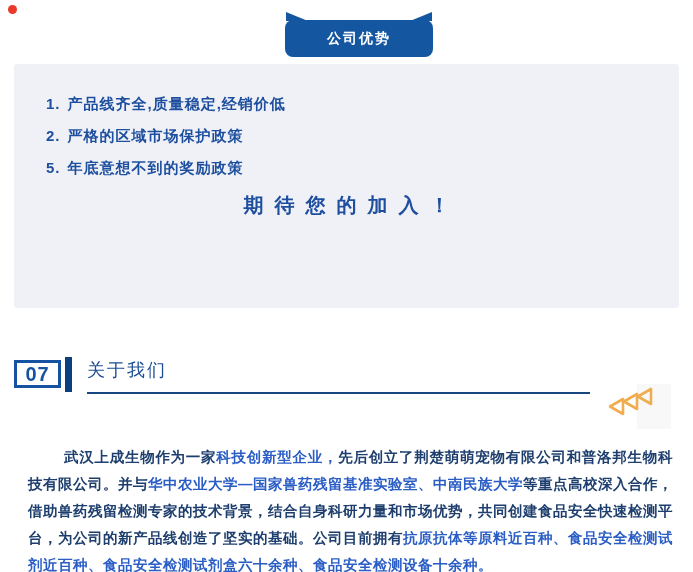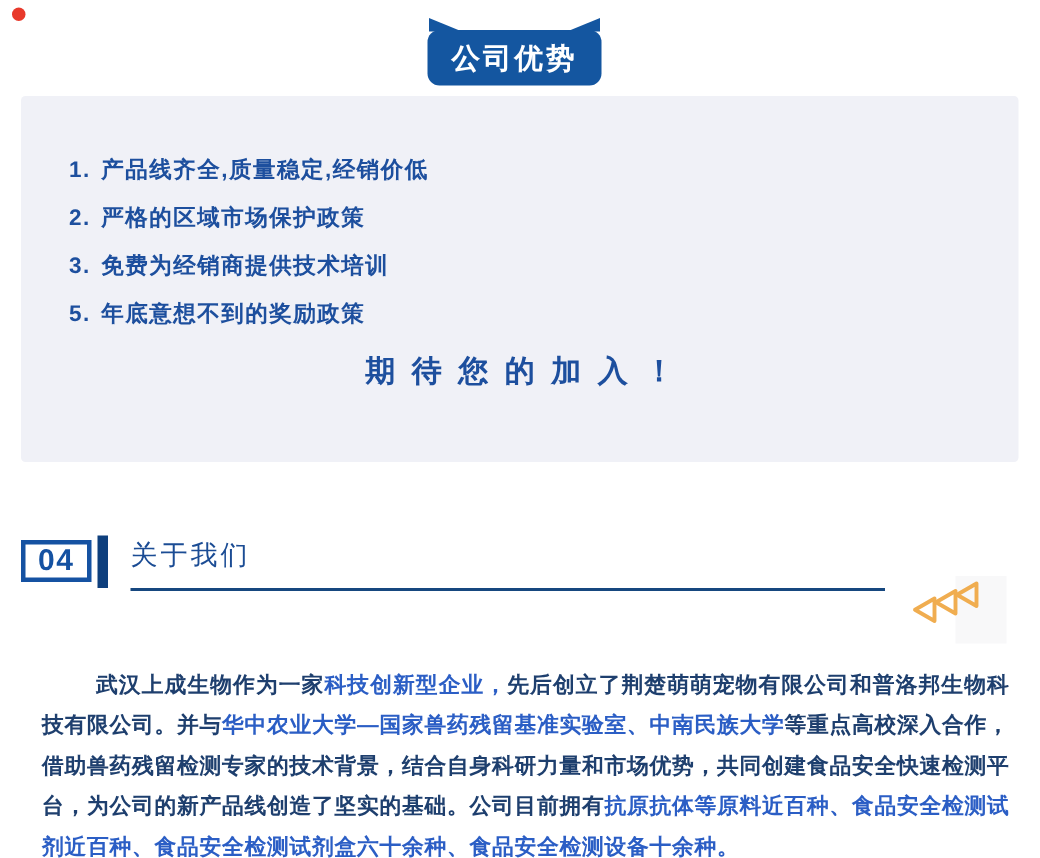--- a/index.html
+++ b/index.html
@@ -10,38 +10,38 @@
   }
 
   
   .red-dot {
     position:absolute; left:8px; top:5px; width:9px; height:9px;
     border-radius:50%; background:var(--red,#e8392b);
   }
 
   
   .badge {
-    position:absolute; top:20px; left:285px; width:116px; height:37px;
+    position:absolute; top:20px; left:285px; width:148px; height:37px;
     background:var(--badge-blue,#1456a0); border-radius:8px;
     display:flex; align-items:center; justify-content:center;
-    color:#ffffff; font-size:19px; font-weight:bold; letter-spacing:2px;
+    color:#ffffff; font-size:14px; font-weight:bold; letter-spacing:2px;
   }
   .badge::before, .badge::after {
     content:""; position:absolute; top:-8px; width:0; height:0;
     border-bottom:9px solid var(--badge-blue,#1456a0);
   }
   .badge::before { left:1px;  border-right:22px solid transparent; }
   .badge::after  { right:1px; border-left:22px solid transparent; }
 
   
   .panel {
     position:absolute; left:14px; top:64px; width:665px; height:244px;
     background:var(--panel-bg,#f0f1f7); border-radius:3px;
   }
-  .adv-list { list-style:none; margin:0; padding:42px 20px 0 32px; }
+  .adv-list { list-style:none; margin:0; padding:32px 20px 0 32px; }
   .adv-item {
     color:var(--list-blue,#1d4f9e); font-size:15px; font-weight:bold;
     letter-spacing:1px; height:15px; line-height:15px; margin-bottom:17px;
     white-space:nowrap;
   }
   .adv-num { margin-right:7px; }
   .join-line {
     margin-top:9px; text-align:center;
     color:var(--list-blue,#1d4f9e); font-size:20px; font-weight:bold;
     letter-spacing:0.55em; text-indent:0.55em;
@@ -92,28 +92,27 @@
   <div class="red-dot"></div>
 
   <div class="badge">
     <span>公司优势</span>
   </div>
 
   <div class="panel">
     <ul class="adv-list">
         <li class="adv-item"><span class="adv-num">1.</span><span>产品线齐全,质量稳定,经销价低</span></li>
         <li class="adv-item"><span class="adv-num">2.</span><span>严格的区域市场保护政策</span></li>
-        <li class="adv-item"><span class="adv-num">3.</span><span>免费为经销商提供技术培训</span></li>
         <li class="adv-item"><span class="adv-num">5.</span><span>年底意想不到的奖励政策</span></li>
       </ul>
     <div class="join-line">期待您的加入！</div>
   </div>
 
   <div class="num-box">
-    <span>04</span>
+    <span>07</span>
   </div>
   <div class="v-bar"></div>
   <div class="sec-title">关于我们</div>
   <div class="title-underline"></div>
 
   <div class="tri-decor-bg"></div>
   <svg class="tri-decor" width="56" height="38" viewBox="0 0 56 38">
     <polygon points="16,12 16,27 3,19.5" fill="none" stroke="#f0ad50" stroke-width="2.6" stroke-linejoin="round"></polygon>
     <polygon points="30,7  30,22 17,14.5" fill="none" stroke="#f0ad50" stroke-width="2.6" stroke-linejoin="round"></polygon>
     <polygon points="44,2  44,17 31,9.5" fill="none" stroke="#f0ad50" stroke-width="2.6" stroke-linejoin="round"></polygon>

